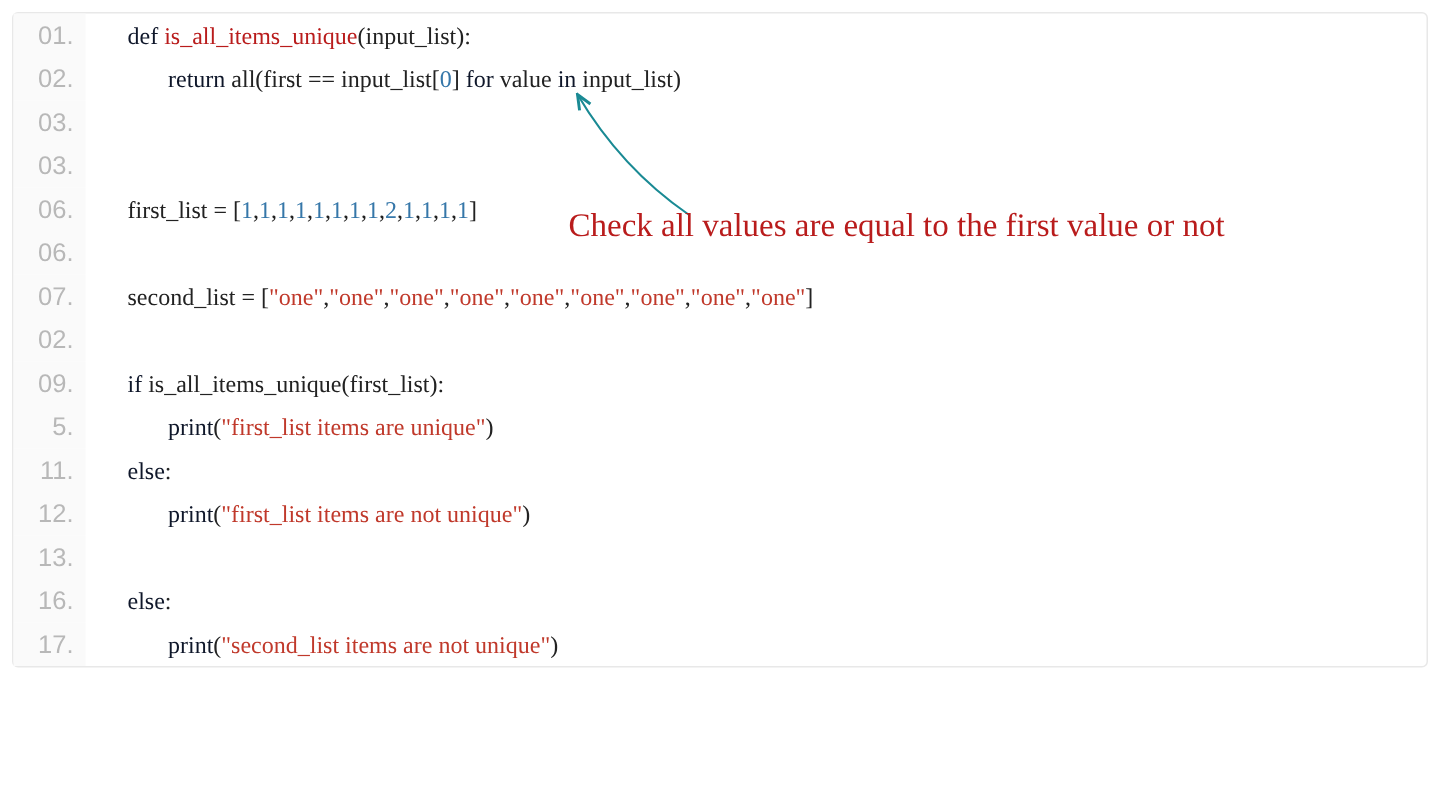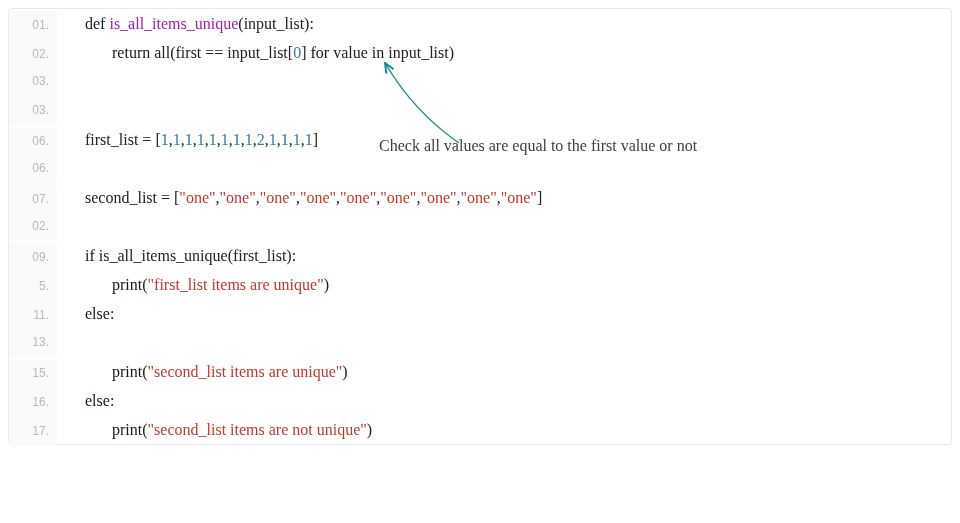--- a/index.html
+++ b/index.html
@@ -20,56 +20,56 @@
   .line {
     display: flex;
     align-items: baseline;
     line-height: 29px;
     height: 29px;
   }
   .gutter {
     width: 48px;
     background: #fafafa;
     color: #b8b8b8;
-    font-size: 12px;
+    font-size: 17px;
     font-family: Arial, Helvetica, sans-serif;
     text-align: right;
     padding-right: 8px;
     flex-shrink: 0;
     user-select: none;
   }
   .code {
     padding-left: 28px;
     white-space: pre;
     color: #222222;
     font-family: "Times New Roman", Georgia, serif;
     font-size: 16px;
   }
   .kw { color: #0f172a; }
-  .fn { color: #a21caf; }
+  .fn { color: #b91c1c; }
   .var { color: #222222; }
   .op { color: #222222; }
   .num { color: #3677A9; }
   .str { color: #c0392b; }
   .paren { color: #222222; }
   .indent1 { padding-left: 55px; }
   
   .annotation-arrow {
     position: absolute;
     left: 370px;
     top: 48px;
     pointer-events: none;
   }
   .annotation-text {
     position: absolute;
     left: 370px;
     top: 128px;
     font-family: "Comic Sans MS", "Chalkboard SE", cursive;
-    font-size: 16px;
-    color: #404040;
+    font-size: 22px;
+    color: #b91c1c;
     font-weight: 500;
     pointer-events: none;
   }
 </style>
 </head>
 <body>
 
 <div class="code-block">
   <div id="lines-container">
       <div class="line">
@@ -110,26 +110,26 @@
       </div>
       <div class="line">
         <div class="gutter">5.</div>
         <div class="code indent1"><span class="kw">print</span><span class="paren">(</span><span class="str">"first_list items are unique"</span><span class="paren">)</span></div>
       </div>
       <div class="line">
         <div class="gutter">11.</div>
         <div class="code"><span class="kw">else</span><span class="paren">:</span></div>
       </div>
       <div class="line">
+        <div class="gutter">12.</div>
+        <div class="code indent1"><span class="kw">print</span><span class="paren">(</span><span class="str">"first_list items are not unique"</span><span class="paren">)</span></div>
+      </div>
+      <div class="line">
         <div class="gutter">13.</div>
         <div class="code"></div>
-      </div>
-      <div class="line">
-        <div class="gutter">15.</div>
-        <div class="code indent1"><span class="kw">print</span><span class="paren">(</span><span class="str">"second_list items are unique"</span><span class="paren">)</span></div>
       </div>
       <div class="line">
         <div class="gutter">16.</div>
         <div class="code"><span class="kw">else</span><span class="paren">:</span></div>
       </div>
       <div class="line">
         <div class="gutter">17.</div>
         <div class="code indent1"><span class="kw">print</span><span class="paren">(</span><span class="str">"second_list items are not unique"</span><span class="paren">)</span></div>
       </div>
     </div>

